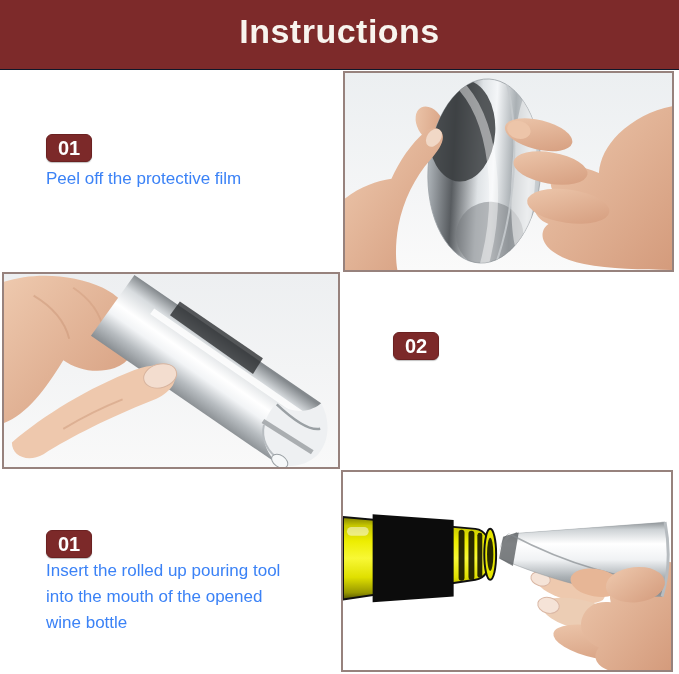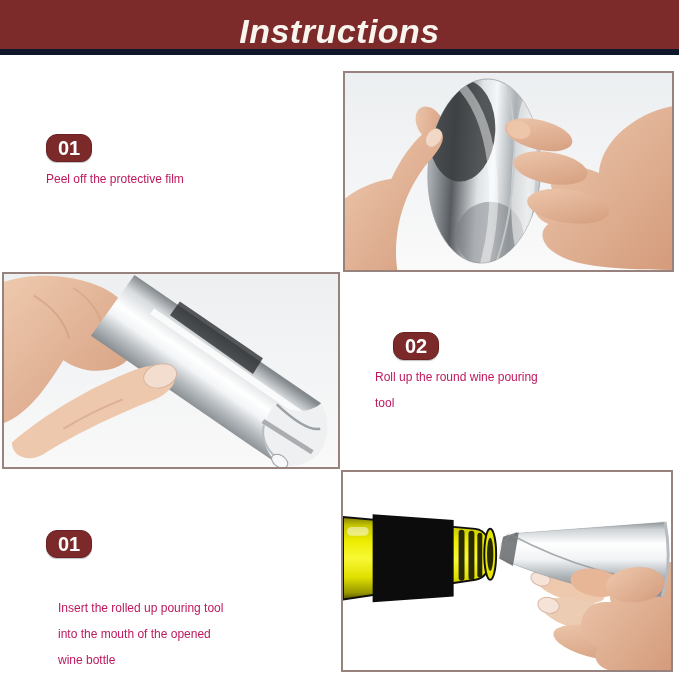--- a/index.html
+++ b/index.html
@@ -4,56 +4,56 @@
 <style>
   html,body{margin:0;padding:0;}
   body{
     width:679px;height:674px;background:#ffffff;
     font-family:"Liberation Sans", sans-serif;
     position:relative;overflow:hidden;
   }
   .page{position:absolute;left:0;top:0;width:679px;height:674px;background:#ffffff;}
 
   .header{
-    position:absolute;left:0;top:0;width:679px;height:55px;
-    background:#7d2a2a;border-bottom:6px solid #0f172a;box-sizing:border-box;font-style:italic;
+    position:absolute;left:0;top:0;width:679px;height:70px;
+    background:#7d2a2a;border-bottom:1px solid #0f172a;box-sizing:border-box;
   }
   .header-title{
     width:100%;text-align:center;color:#f8f4ee;
     font-size:34px;font-weight:bold;line-height:62px;letter-spacing:0.5px;
   }
 
   .badge{
     position:absolute;width:46px;height:28px;
-    background:#7c2929;border:1px solid #6b2121;border-radius:11px;
+    background:#7c2929;border:1px solid #6b2121;border-radius:6px;
     color:#ffffff;font-size:20px;font-weight:bold;
     text-align:center;line-height:27px;box-sizing:border-box;
     box-shadow:0 1px 1px rgba(0,0,0,0.25);
   }
   .step-text{
-    position:absolute;color:#be185d;font-size:12px;line-height:26px;
+    position:absolute;color:#3b82f6;font-size:17px;line-height:26px;
     white-space:pre-line;
   }
 
   .photo{
     position:absolute;border:2px solid #97827d;box-sizing:border-box;
     background:#ffffff;overflow:hidden;
   }
   .photo svg{display:block;width:100%;height:100%;}
 
   #badge-1{left:46px;top:134px;}
   #text-1{left:46px;top:166px;width:310px;}
   #photo-1{left:343px;top:71px;width:331px;height:201px;}
 
   #photo-2{left:2px;top:272px;width:338px;height:197px;}
   #badge-2{left:393px;top:332px;}
   #text-2{left:375px;top:364px;width:300px;}
 
   #badge-3{left:46px;top:530px;}
-  #text-3{left:46px;top:595px;width:320px;margin-left:12px;}
+  #text-3{left:46px;top:558px;width:320px;}
   #photo-3{left:341px;top:470px;width:332px;height:202px;}
 </style>
 </head>
 <body>
 
 <div class="page">
 
   <div class="header">
     <div class="header-title">Instructions</div>
   </div>
@@ -140,22 +140,20 @@
       <path d="M262,150 L312,182" stroke="#74797d" stroke-width="5" opacity="0.55"></path>
       <path d="M280,190 C 266,182 260,168 263,154" stroke="#b8bdc1" stroke-width="2" fill="none"></path>
       <ellipse cx="279" cy="191" rx="9" ry="6" transform="rotate(35 279 191)" fill="#f6f8f9" stroke="#9aa0a4" stroke-width="1"></ellipse>
       <path d="M8,172 C 40,144 86,116 132,98 C 152,91 168,92 172,102 C 176,112 166,123 148,130 C 108,146 68,166 40,184 C 24,193 8,186 8,172 Z" fill="#eec8ad"></path>
       <ellipse cx="158" cy="104" rx="17" ry="12" transform="rotate(-16 158 104)" fill="#f3ddcf" stroke="#d8b49e" stroke-width="1"></ellipse>
       <path d="M60,158 C 80,146 100,136 120,128" stroke="#c89273" stroke-width="2" opacity="0.45" fill="none"></path>
     </svg>
   </div>
 
   <div class="badge" id="badge-2">02</div>
-  <div class="step-text" id="text-2">Roll up the round wine pouring
-tool</div>
 
   <div class="badge" id="badge-3">01</div>
   <div class="step-text" id="text-3">Insert the rolled up pouring tool
 into the mouth of the opened
 wine bottle</div>
 
   <div class="photo" id="photo-3" aria-label="Hand inserting the rolled up pouring tool into the open mouth of a wine bottle">
     <svg viewBox="0 0 332 202" preserveAspectRatio="none">
       <defs>
         <linearGradient id="s3bottle" gradientUnits="userSpaceOnUse" x1="0" y1="44" x2="0" y2="132">

